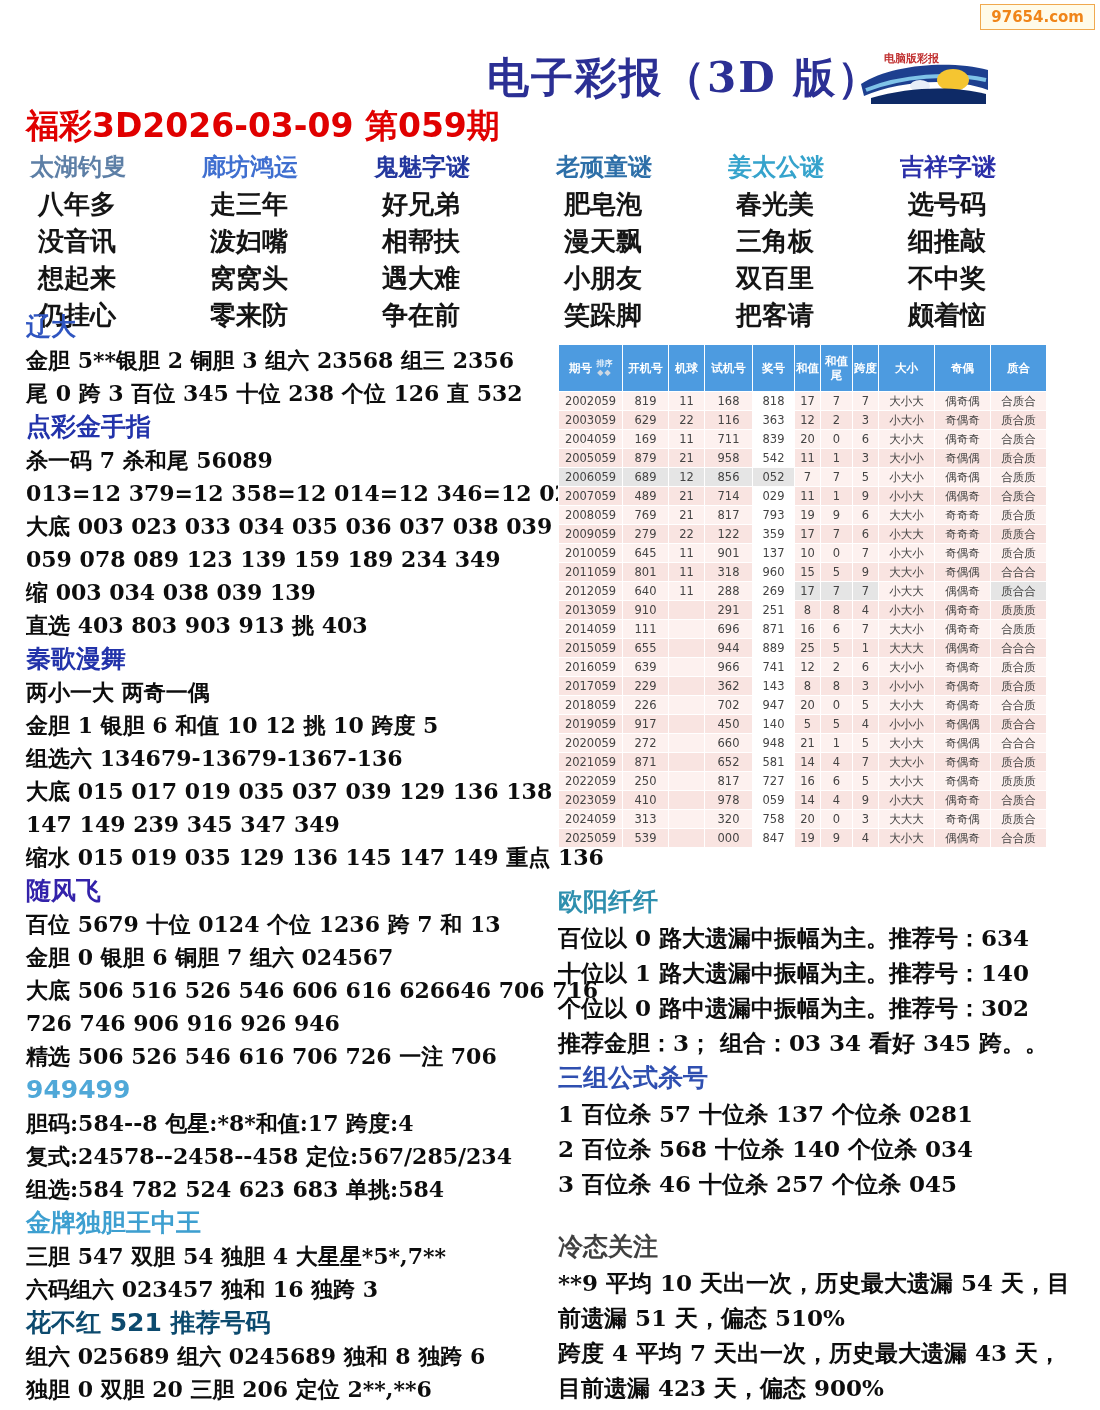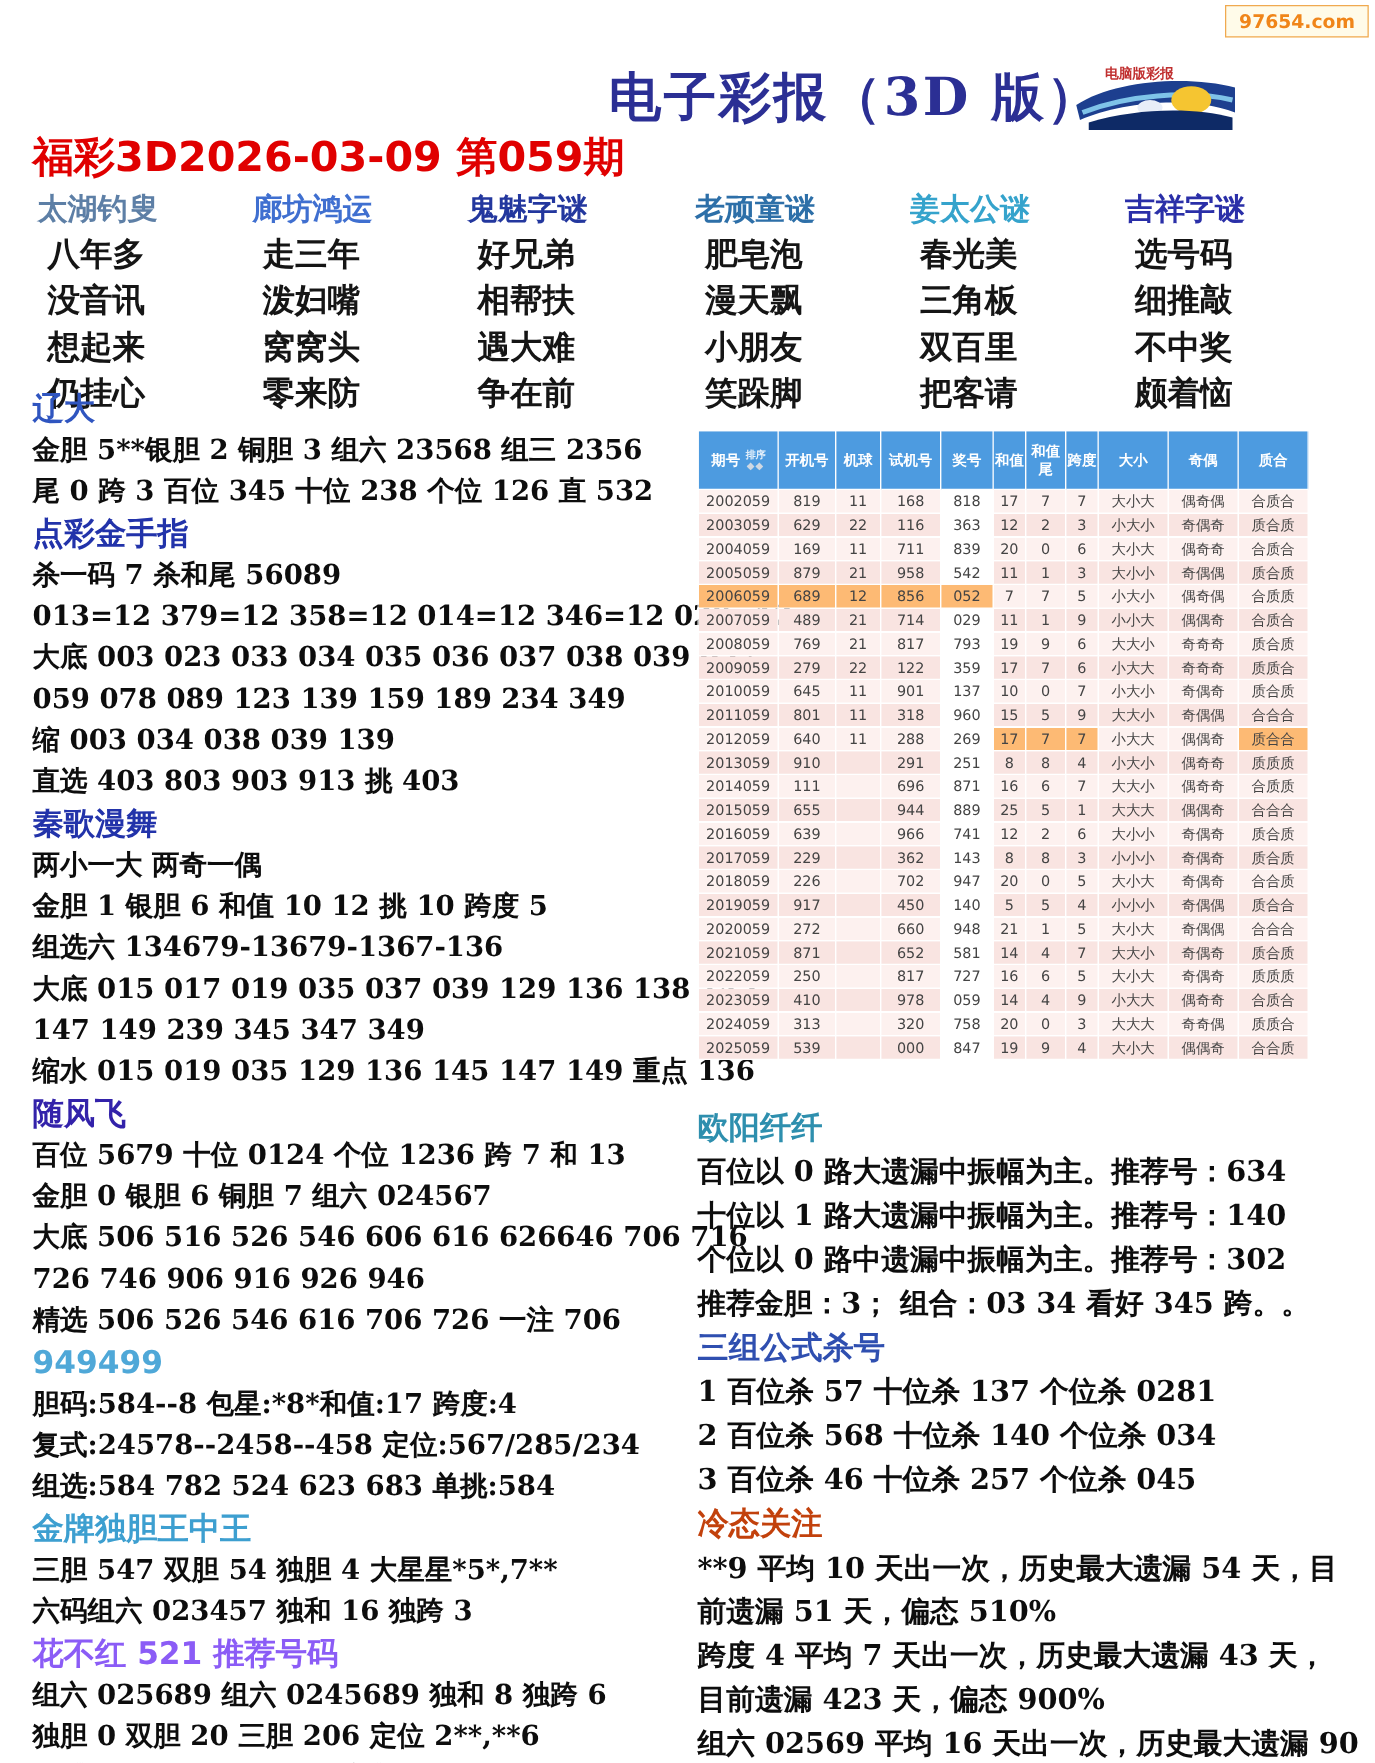--- a/index.html
+++ b/index.html
@@ -28,21 +28,21 @@
   
   .right-col{position:absolute;left:558px;top:344px;width:534px;}
   table.hist{border-collapse:collapse;table-layout:fixed;width:488px;font-size:11.5px;}
   table.hist th{background:#4d9be0;color:#fff;font-weight:bold;border:1px solid #fff;
                 padding:2px 0;height:42px;line-height:14px;vertical-align:middle;}
   table.hist td{border:1px solid #fff;text-align:center;height:18px;padding:0;color:#444;
                 overflow:hidden;white-space:nowrap;}
   tr.odd  td{background:#fdf1ef;}
   tr.even td{background:#f9e4e1;}
   table.hist td.prize{background:#ffffff;}
-  table.hist td.green{background:#fdba74;}
+  table.hist td.green{background:#e5e5e5;}
   .th-first{display:flex;align-items:center;justify-content:center;gap:4px;}
   .th-qh{display:inline-block;width:24px;line-height:15px;}
   .sort-w{display:inline-flex;flex-direction:column;align-items:center;line-height:9px;}
   .sort-t{font-size:8px;color:#e8f2fb;}
   .sort-i{font-size:8px;color:#cfd8e2;letter-spacing:1px;}
   .right-secs{margin-top:26px;}
   .right-secs .sec-h{font-size:25px;line-height:36px;}
   .right-secs .sec-line{font-size:23px;line-height:35px;}
 </style>
 </head>
@@ -135,21 +135,21 @@
       <div class="sec-line">大底 506 516 526 546 606 616 626646 706 716</div>
       <div class="sec-line">726 746 906 916 926 946</div>
       <div class="sec-line">精选 506 526 546 616 706 726 一注 706</div>
       <div class="sec-h" style="color: rgb(79, 168, 216);">949499</div>
       <div class="sec-line">胆码:584--8 包星:*8*和值:17 跨度:4</div>
       <div class="sec-line">复式:24578--2458--458 定位:567/285/234</div>
       <div class="sec-line">组选:584 782 524 623 683 单挑:584</div>
       <div class="sec-h" style="color: rgb(61, 159, 208);">金牌独胆王中王</div>
       <div class="sec-line">三胆 547 双胆 54 独胆 4 大星星*5*,7**</div>
       <div class="sec-line">六码组六 023457 独和 16 独跨 3</div>
-      <div class="sec-h" style="color: #8b5cf6;">花不红 521 推荐号码</div>
+      <div class="sec-h" style="color: #0c4a6e;">花不红 521 推荐号码</div>
       <div class="sec-line">组六 025689 组六 0245689 独和 8 独跨 6</div>
       <div class="sec-line">独胆 0 双胆 20 三胆 206 定位 2**,**6</div>
       <div class="sec-line">复试 0621/0362/026 缩水 062/016/602</div>
     </div>
 
   <div class="right-col">
     <table class="hist" id="history-table">
         <colgroup>
           <col style="width: 64px;">
           <col style="width: 46px;">
@@ -504,21 +504,21 @@
     <div class="right-secs" id="right-secs">
         <div class="sec-h" style="color: rgb(46, 143, 174); margin-top: 36px;">欧阳纤纤</div>
         <div class="sec-line">百位以 0 路大遗漏中振幅为主。推荐号：634</div>
         <div class="sec-line">十位以 1 路大遗漏中振幅为主。推荐号：140</div>
         <div class="sec-line">个位以 0 路中遗漏中振幅为主。推荐号：302</div>
         <div class="sec-line">推荐金胆：3；  组合：03 34 看好 345 跨。。</div>
         <div class="sec-h" style="color: rgb(47, 79, 176);">三组公式杀号</div>
         <div class="sec-line">1 百位杀 57 十位杀 137 个位杀 0281</div>
         <div class="sec-line">2 百位杀 568 十位杀 140 个位杀 034</div>
         <div class="sec-line">3 百位杀 46 十位杀 257 个位杀 045</div>
-        <div class="sec-h" style="color: #c2410c;">冷态关注</div>
+        <div class="sec-h" style="color: #404040; margin-top: 28px;">冷态关注</div>
         <div class="sec-line">**9 平均 10 天出一次，历史最大遗漏 54 天，目</div>
         <div class="sec-line">前遗漏 51 天，偏态 510%</div>
         <div class="sec-line">跨度 4 平均 7 天出一次，历史最大遗漏 43 天，</div>
         <div class="sec-line">目前遗漏 423 天，偏态 900%</div>
         <div class="sec-line">组六 02569 平均 16 天出一次，历史最大遗漏 90</div>
         <div class="sec-line">天，目前遗漏 135 天，偏态 728%</div>
       </div>
   </div>
 
 </div>

